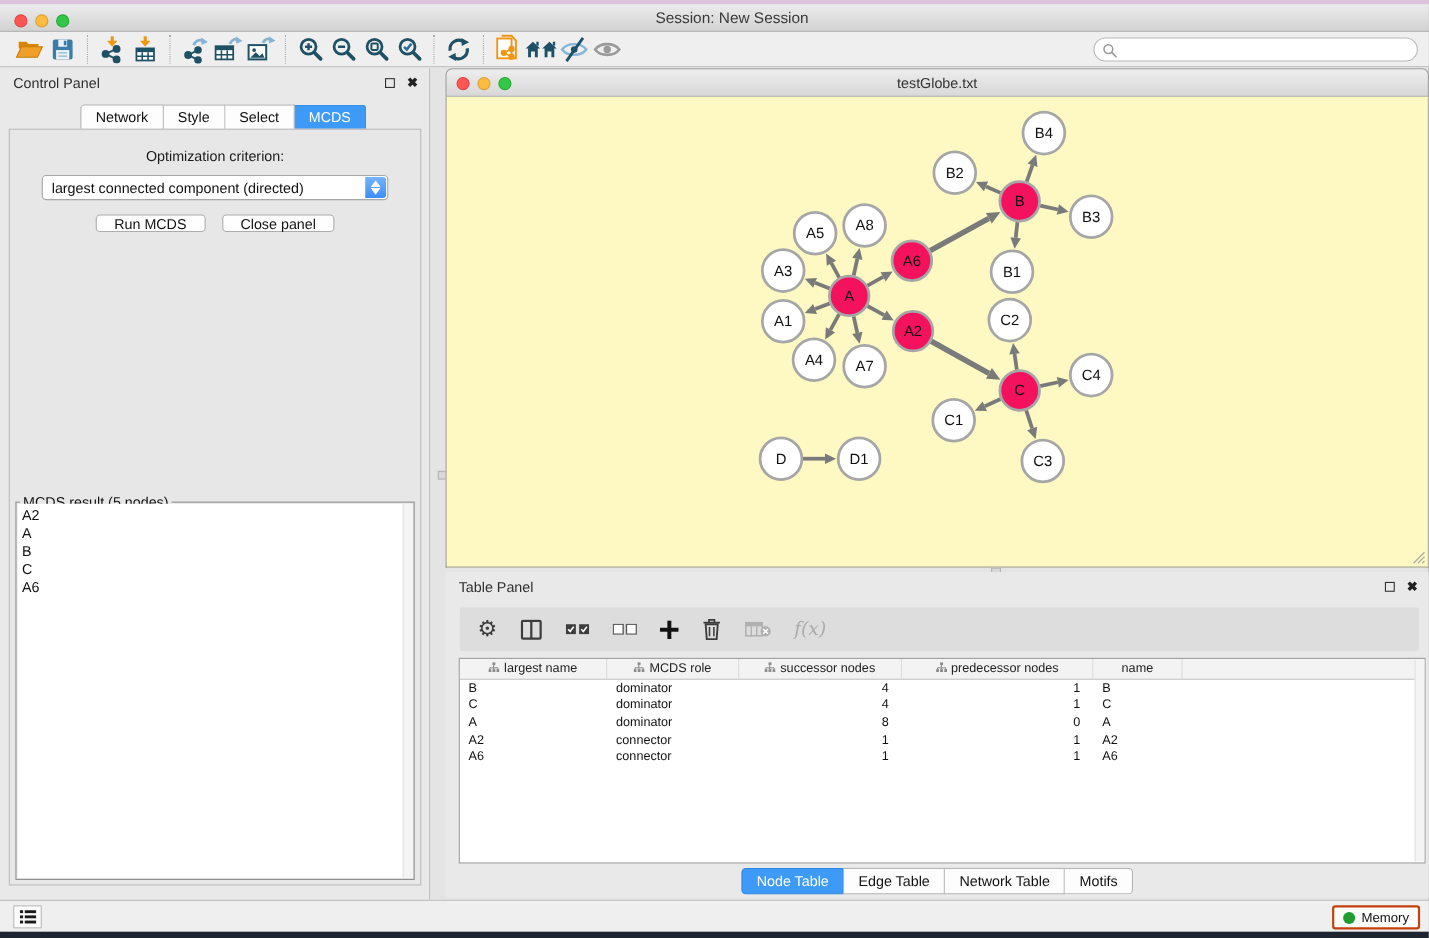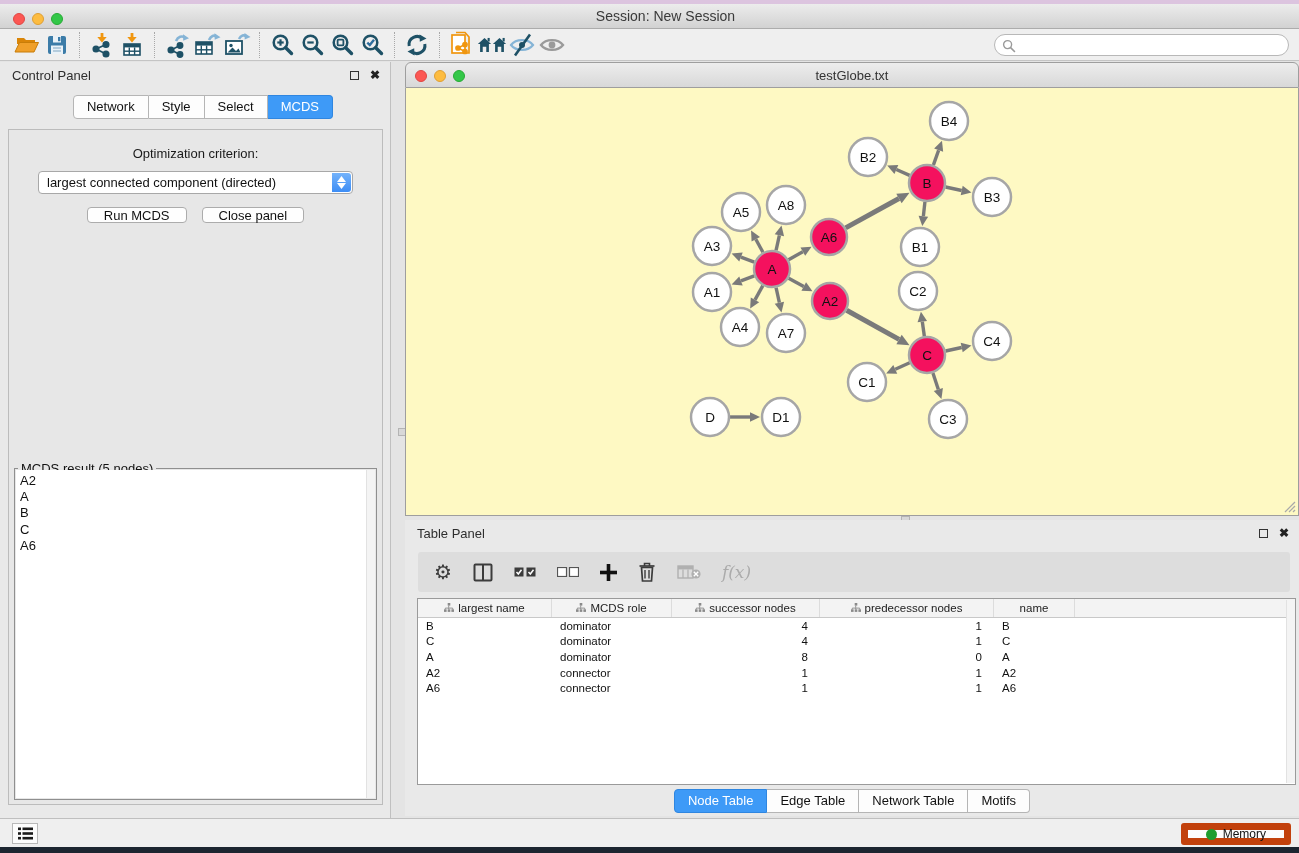--- a/index.html
+++ b/index.html
@@ -48,21 +48,21 @@
   .cp-tabs { position:absolute; top:33px; left:16px; right:0; display:flex; justify-content:center; }
   .seg-tab {
     font-size:13px; padding:3px 13px 4px; background:#FDFDFD; color:#111;
     border:1px solid #B5B5B5; border-left:none; cursor:default;
   }
   .seg-tab:first-child { border-left:1px solid #B5B5B5; border-radius:4px 0 0 4px; }
   .seg-tab:last-child { border-radius:0 4px 4px 0; }
   .seg-tab.selected { background:#3E9AF7; border-color:#2F86E0; color:#fff; }
   .cp-body {
     position:absolute; left:8px; right:7px; top:55px; bottom:13px;
-    background:#E7E7E7; border:1px solid #BCBCBC;margin-top:12px;
+    background:#E7E7E7; border:1px solid #BCBCBC;
   }
   .opt-label { margin-top:16px; text-align:center; font-size:13px; color:#1A1A1A; }
   .dropdown {
     position:relative; width:315px; height:23px; margin:10px auto 0; background:#fff;
     border:1px solid #A8A8A8; border-radius:4px; font-size:13px; color:#111;
     display:flex; align-items:center; padding-left:8px;
   }
   .dd-stepper {
     position:absolute; right:1px; top:1px; bottom:1px; width:19px; border-radius:0 3px 3px 0;
     background:linear-gradient(#74B3FB,#3D8DF5); display:flex; flex-direction:column;
@@ -129,22 +129,22 @@
   
   .statusbar {
     position:absolute; left:0; right:0; top:818px; height:29px; background:#EFEFEF;
     border-top:1px solid #BFBFBF;
   }
   .list-btn {
     position:absolute; left:12px; top:4px; width:26px; height:21px; background:#FCFCFC;
     border:1px solid #B8B8B8; display:flex; align-items:center; justify-content:center;
   }
   .memory-btn {
-    position:absolute; right:8px; top:4px; height:22px; padding:0 18px; background:#FCFCFC;
-    border:7px solid #c2410c; border-radius:3px; display:flex; align-items:center; gap:6px;
+    position:absolute; right:8px; top:4px; height:22px; padding:0 8px; background:#FCFCFC;
+    border:2px solid #c2410c; border-radius:3px; display:flex; align-items:center; gap:6px;
   }
   .memory-dot { width:11px; height:11px; border-radius:50%; background:#1F9D2F; }
   .memory-label { font-size:12px; color:#111; }
   .desktop-strip { position:absolute; left:0; right:0; bottom:0; height:6px; background:#1C2530; }
 </style>
 </head>
 <body>
 
 <div class="root">
 

